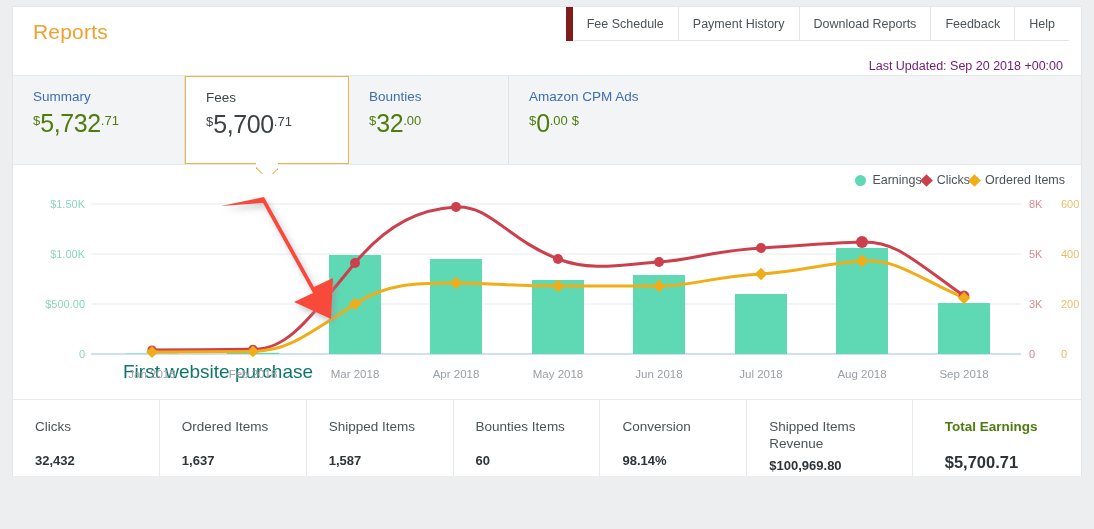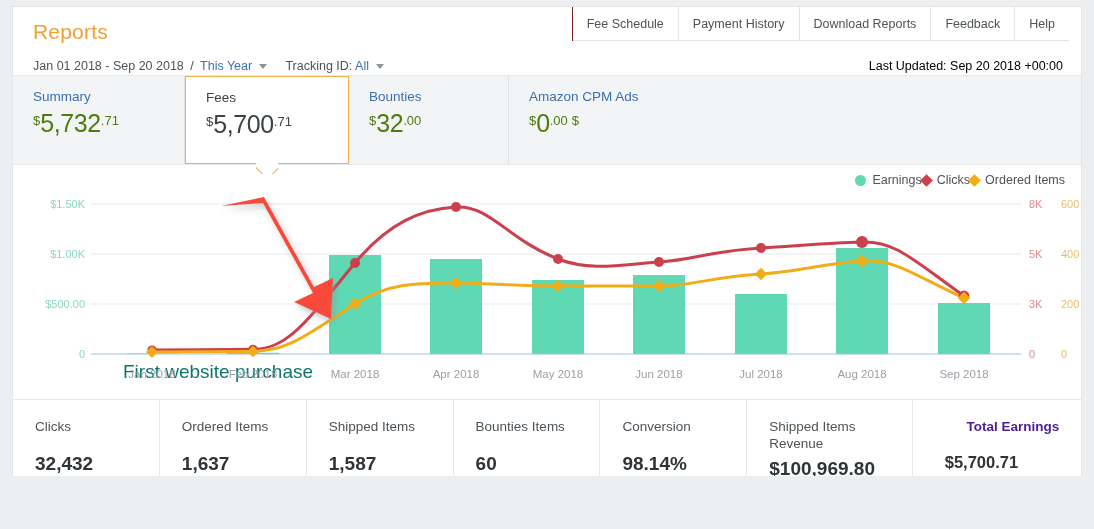--- a/index.html
+++ b/index.html
@@ -8,23 +8,23 @@
   .card{position:absolute;left:12px;top:6px;width:1070px;background:#ffffff;border:1px solid #e3e5e7;box-sizing:border-box;}
 
   
   .hdr{position:relative;height:68px;}
   .title{position:absolute;left:20px;top:13px;font-size:21px;color:#f0a030;font-weight:400;letter-spacing:.2px;}
   .subline{position:absolute;left:20px;top:52px;font-size:12.5px;color:#4c5358;white-space:nowrap;}
   .subline .lnk{color:#3e6fb0;}
   .caret{display:inline-block;width:0;height:0;border-left:4px solid transparent;border-right:4px solid transparent;border-top:5px solid #8d9398;vertical-align:1px;margin-left:3px;}
   .sep{color:#4c5358;margin:0 3px;}
   .gap{display:inline-block;width:12px;}
-  .lastupd{position:absolute;right:18px;top:52px;font-size:12.5px;color:#000000;white-space:nowrap;}
-
-  .navtabs{position:absolute;right:12px;top:0px;display:flex;border-left:1px solid #7f1d1d;margin-left:27px;}
+  .lastupd{position:absolute;right:18px;top:52px;font-size:12.5px;color:#701a75;white-space:nowrap;}
+
+  .navtabs{position:absolute;right:12px;top:0px;display:flex;border-left:7px solid #7f1d1d;margin-left:27px;}
   .navtab{font-size:12.5px;color:#4c5358;padding:10px 14px 9px 14px;border-right:1px solid #e3e5e7;border-bottom:1px solid #e3e5e7;background:#fff;white-space:nowrap;cursor:pointer;}
   .navtab:last-child{border-right:none;}
 
   
   .sumrow{position:relative;height:88px;border-top:1px solid #e6e8ea;background:#f3f4f5;}
   .stab{position:absolute;top:0;height:88px;box-sizing:border-box;border-right:1px solid #e0e2e4;padding:13px 0 0 20px;}
   .stab .lab{font-size:13.5px;color:#3e6fb0;margin-bottom:5px;}
   .stab.sel .lab{color:#3c4246;}
   .stab .amt{color:#4d7c0f;white-space:nowrap;}
   .stab .cur{font-size:13px;vertical-align:7px;}
@@ -43,52 +43,42 @@
   .dotL{width:11px;height:11px;border-radius:50%;display:inline-block;}
   .diaL{width:9px;height:9px;display:inline-block;transform:rotate(45deg);}
   .annot{position:absolute;left:110px;top:196px;font-size:19px;color:#0f766e;white-space:nowrap;}
   svg.plot{position:absolute;left:0;top:0;}
 
   
   .stats{display:flex;border-top:1px solid #e6e8ea;height:96px;background:#fff;}
   .cell{flex:1;box-sizing:border-box;border-right:1px solid #e6e8ea;padding:18px 0 0 22px;}
   .cell:last-child{border-right:none;}
   .cell .ch{font-size:13.5px;color:#4c5358;line-height:17px;margin-bottom:6px;}
-  .cell.tot .ch{font-weight:bold;color:#4c1d95;text-align:center;}
-  .cell .cv{font-size:19px;font-weight:bold;color:#2e3438;margin-top:18px;}
+  .cell.tot .ch{font-weight:bold;color:#4d7c0f;}
+  .cell .cv{font-size:13px;font-weight:bold;color:#2e3438;margin-top:18px;}
   .cell.tot .cv{font-size:16.5px;}
   .cell.wrap2 .cv{margin-top:1px;}
 </style>
 </head>
 <body>
 
 <div class="page">
   <div class="card">
 
     <div class="hdr">
       <div class="title">Reports</div>
 
       <div class="navtabs">
         <div class="navtab">Fee Schedule</div>
         <div class="navtab">Payment History</div>
         <div class="navtab">Download Reports</div>
         <div class="navtab">Feedback</div>
         <div class="navtab">Help</div>
       </div>
 
-      <div class="subline">
-        <span>Jan 01 2018 - Sep 20 2018</span>
-        <span class="sep">/</span>
-        <span class="lnk">This Year</span>
-        <span class="caret"></span>
-        <span class="gap"></span>
-        <span>Tracking ID:</span>
-        <span class="lnk">All</span>
-        <span class="caret"></span>
-      </div>
 
       <div class="lastupd">Last Updated: Sep 20 2018 +00:00</div>
     </div>
 
     <div class="sumrow">
       <div class="stab" style="left:0px;width:172px;">
         <div class="lab">Summary</div>
         <div class="amt"><span class="cur">$</span><span class="big">5,732</span><span class="cents">.71</span></div>
       </div>
 

